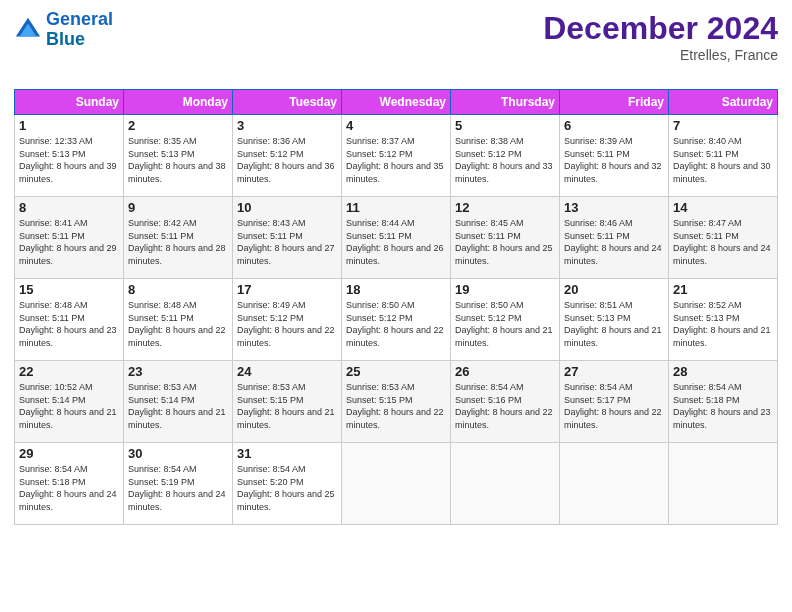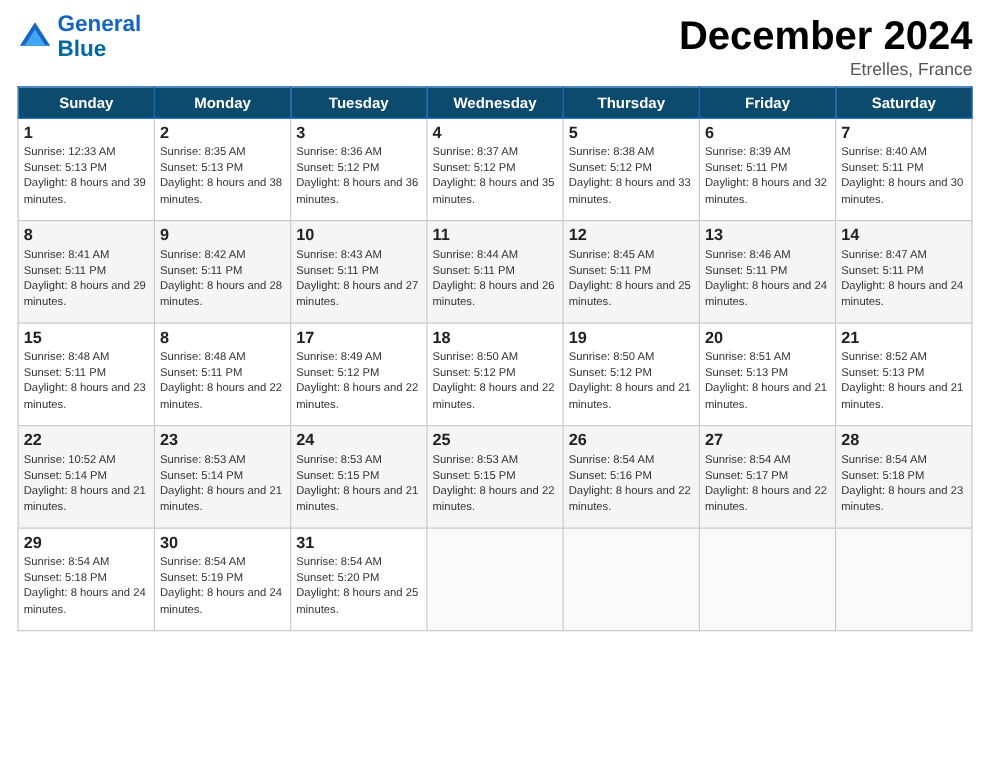--- a/index.html
+++ b/index.html
@@ -9,20 +9,21 @@
       font-family: Arial, sans-serif;
       background: #fff;
       overflow: hidden;
     }
     .page {
       width: 792px;
       height: 436px;
       padding: 10px 14px;
       display: flex;
       flex-direction: column;
+      gap: 20px;
     }
     .header {
       display: flex;
       justify-content: space-between;
       align-items: flex-start;
       margin-bottom: 6px;
     }
     .logo {
       display: flex;
       align-items: center;
@@ -40,37 +41,37 @@
     .logo-icon {
       width: 28px;
       height: 28px;
     }
     .title-area {
       text-align: right;
     }
     .month-title {
       font-size: 32px;
       font-weight: bold;
-      color: #000000;
+      color: #4c1d95;
     }
     .location {
       font-size: 14px;
       color: #555;
     }
     .calendar {
       flex: 1;
       border-collapse: collapse;
       width: 100%;
       font-size: 10px;
     }
     .calendar thead th {
-      background-color: #0c4a6e;
+      background-color: #d946ef;
       color: #fff;
       padding: 5px 4px;
-      text-align: center;
+      text-align: right;
       font-size: 12px;
       font-weight: bold;
       border: 1px solid #1565c0;
     }
     .calendar tbody td {
       border: 1px solid #ccc;
       vertical-align: top;
       padding: 3px 4px;
       width: calc(100% / 7);
       height: 82px;

